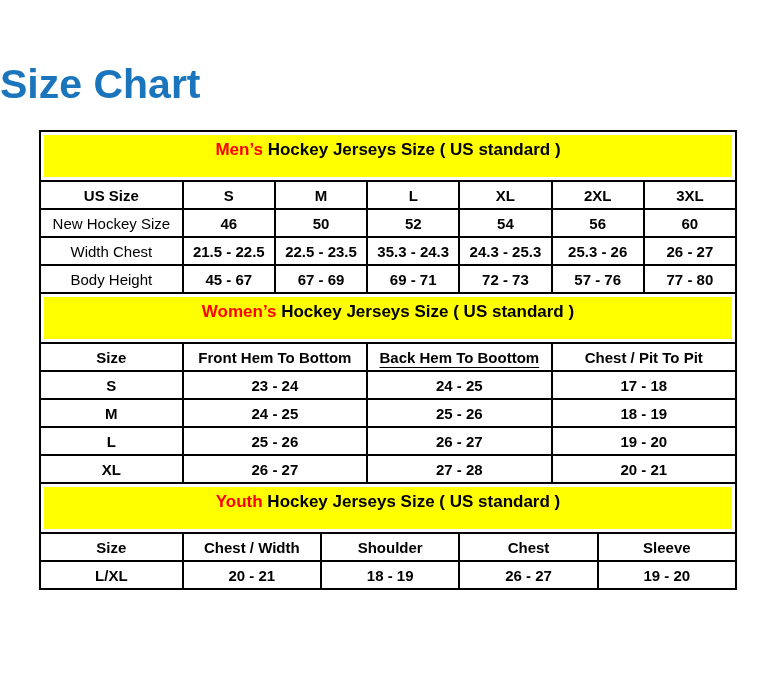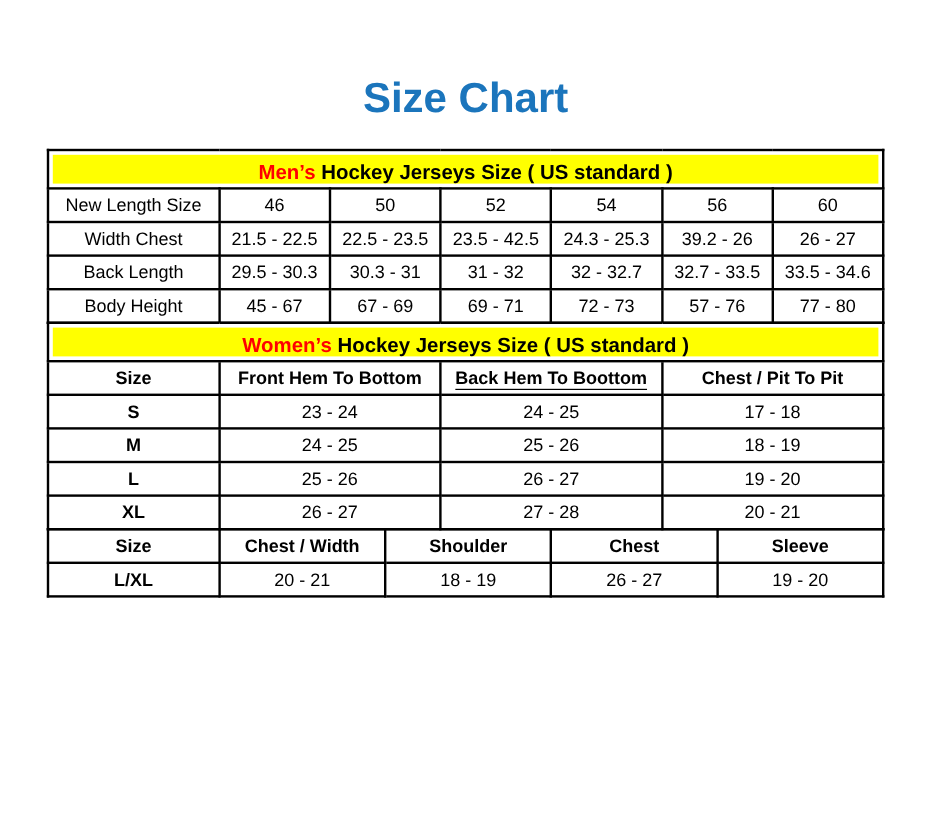--- a/index.html
+++ b/index.html
@@ -9,22 +9,21 @@
   }
   body {
     width: 776px;
     height: 692px;
     overflow: hidden;
     font-family: "Liberation Sans", sans-serif;
     color: #000000;
   }
   .page-title {
     margin-top: 64px;
-    text-align: center;
-    font-size: 35px;
+    font-size: 41px;
     font-weight: 700;
     color: #1B75BC;
     line-height: 1;
   }
   .size-chart {
     width: 698px;
     margin: 25px auto 0 auto;
   }
   .size-chart table {
     width: 100%;
@@ -39,29 +38,29 @@
     border: 2px solid #000000;
     text-align: center;
     vertical-align: middle;
     font-size: 15px;
     height: 26px;
     padding: 0;
   }
   .size-chart thead th { font-weight: 700; }
   .size-chart .row-label { font-weight: 700; }
   table[data-section="men"] .row-label { font-weight: 400; }
-  .size-chart td.value-cell { font-weight: 400; }
+  .size-chart td.value-cell { font-weight: 700; }
   .band-cell {
     background: #ffffff;
     padding: 3px !important;
     height: auto !important;
   }
   .band-fill {
     background: #FFFF00;
-    height: 24px;
+    height: 42px;
     line-height: 30px;
     font-size: 17px;
     font-weight: 700;
     text-align: center;
     white-space: pre;
   }
   .accent-red { color: #FF0000; }
   .squiggle {
     text-decoration-line: underline;
     text-decoration-style: wavy;
@@ -87,48 +86,48 @@
       <col style="width:13.25%">
         <col style="width:13.25%">
         <col style="width:13.25%">
     </colgroup>
     <thead>
       <tr>
         <td class="band-cell" colspan="7">
           <div class="band-fill"><span class="accent-red">Men’s</span><span> Hockey Jerseys Size ( US standard )</span></div>
         </td>
       </tr>
+      <tr>
+          <th>US Size</th>
+          <th>S</th>
+          <th>M</th>
+          <th>L</th>
+          <th>XL</th>
+          <th>2XL</th>
+          <th>3XL</th>
+        </tr>
     </thead>
     <tbody>
         <tr>
-          <th class="row-label">New Length Size</th>
+          <th class="row-label">New Hockey Size</th>
           <td class="value-cell">46</td>
           <td class="value-cell">50</td>
           <td class="value-cell">52</td>
           <td class="value-cell">54</td>
           <td class="value-cell">56</td>
           <td class="value-cell">60</td>
         </tr>
         <tr>
           <th class="row-label">Width Chest</th>
           <td class="value-cell">21.5 - 22.5</td>
           <td class="value-cell">22.5 - 23.5</td>
-          <td class="value-cell">23.5 - 42.5</td>
+          <td class="value-cell">35.3 - 24.3</td>
           <td class="value-cell">24.3 - 25.3</td>
-          <td class="value-cell">39.2 - 26</td>
-          <td class="value-cell">26 - 27</td>
-        </tr>
-        <tr>
-          <th class="row-label">Back Length</th>
-          <td class="value-cell">29.5 - 30.3</td>
-          <td class="value-cell">30.3 - 31</td>
-          <td class="value-cell">31 - 32</td>
-          <td class="value-cell">32 - 32.7</td>
-          <td class="value-cell">32.7 - 33.5</td>
-          <td class="value-cell">33.5 - 34.6</td>
+          <td class="value-cell">25.3 - 26</td>
+          <td class="value-cell">26 - 27</td>
         </tr>
         <tr>
           <th class="row-label">Body Height</th>
           <td class="value-cell">45 - 67</td>
           <td class="value-cell">67 - 69</td>
           <td class="value-cell">69 - 71</td>
           <td class="value-cell">72 - 73</td>
           <td class="value-cell">57 - 76</td>
           <td class="value-cell">77 - 80</td>
         </tr>
@@ -186,20 +185,25 @@
   <table data-section="youth">
     <colgroup>
       <col style="width:20.5%">
       <col style="width:19.875%">
         <col style="width:19.875%">
         <col style="width:19.875%">
         <col style="width:19.875%">
     </colgroup>
     <thead>
       <tr>
+        <td class="band-cell" colspan="5">
+          <div class="band-fill"><span class="accent-red">Youth</span><span> Hockey Jerseys Size ( US standard )</span></div>
+        </td>
+      </tr>
+      <tr>
           <th>Size</th>
           <th>Chest / Width</th>
           <th>Shoulder</th>
           <th>Chest</th>
           <th>Sleeve</th>
         </tr>
     </thead>
     <tbody>
         <tr>
           <th class="row-label">L/XL</th>

